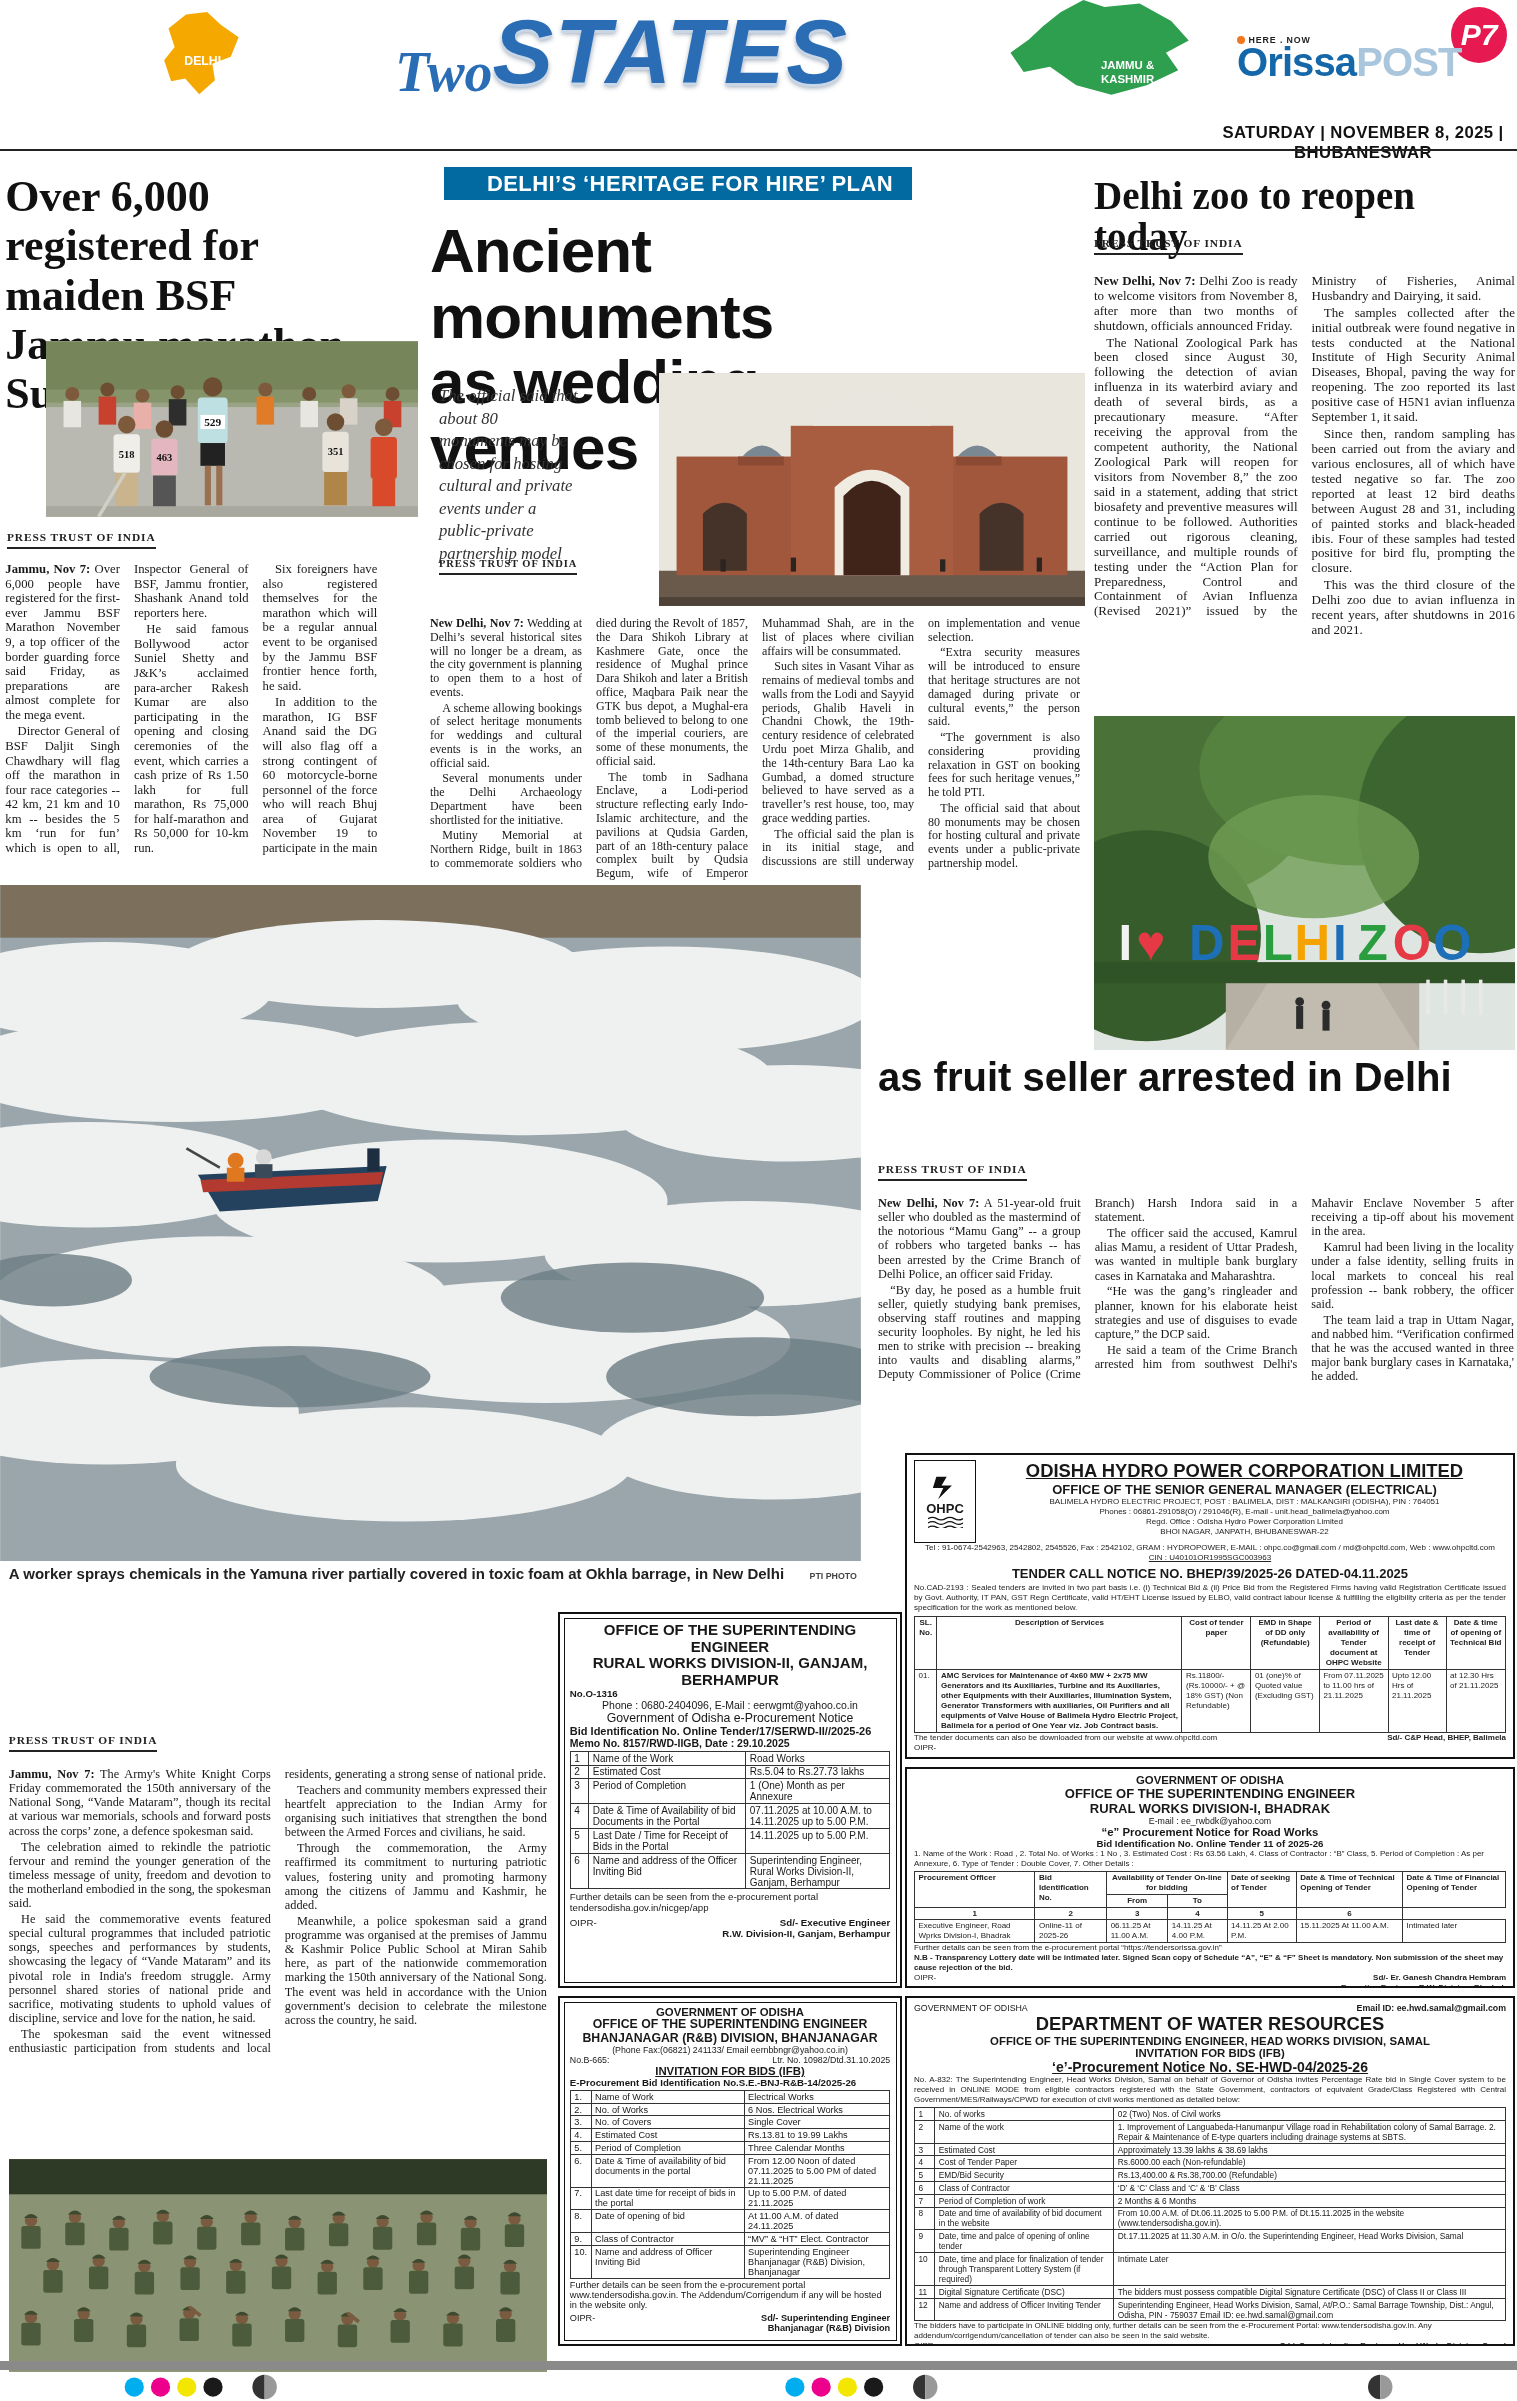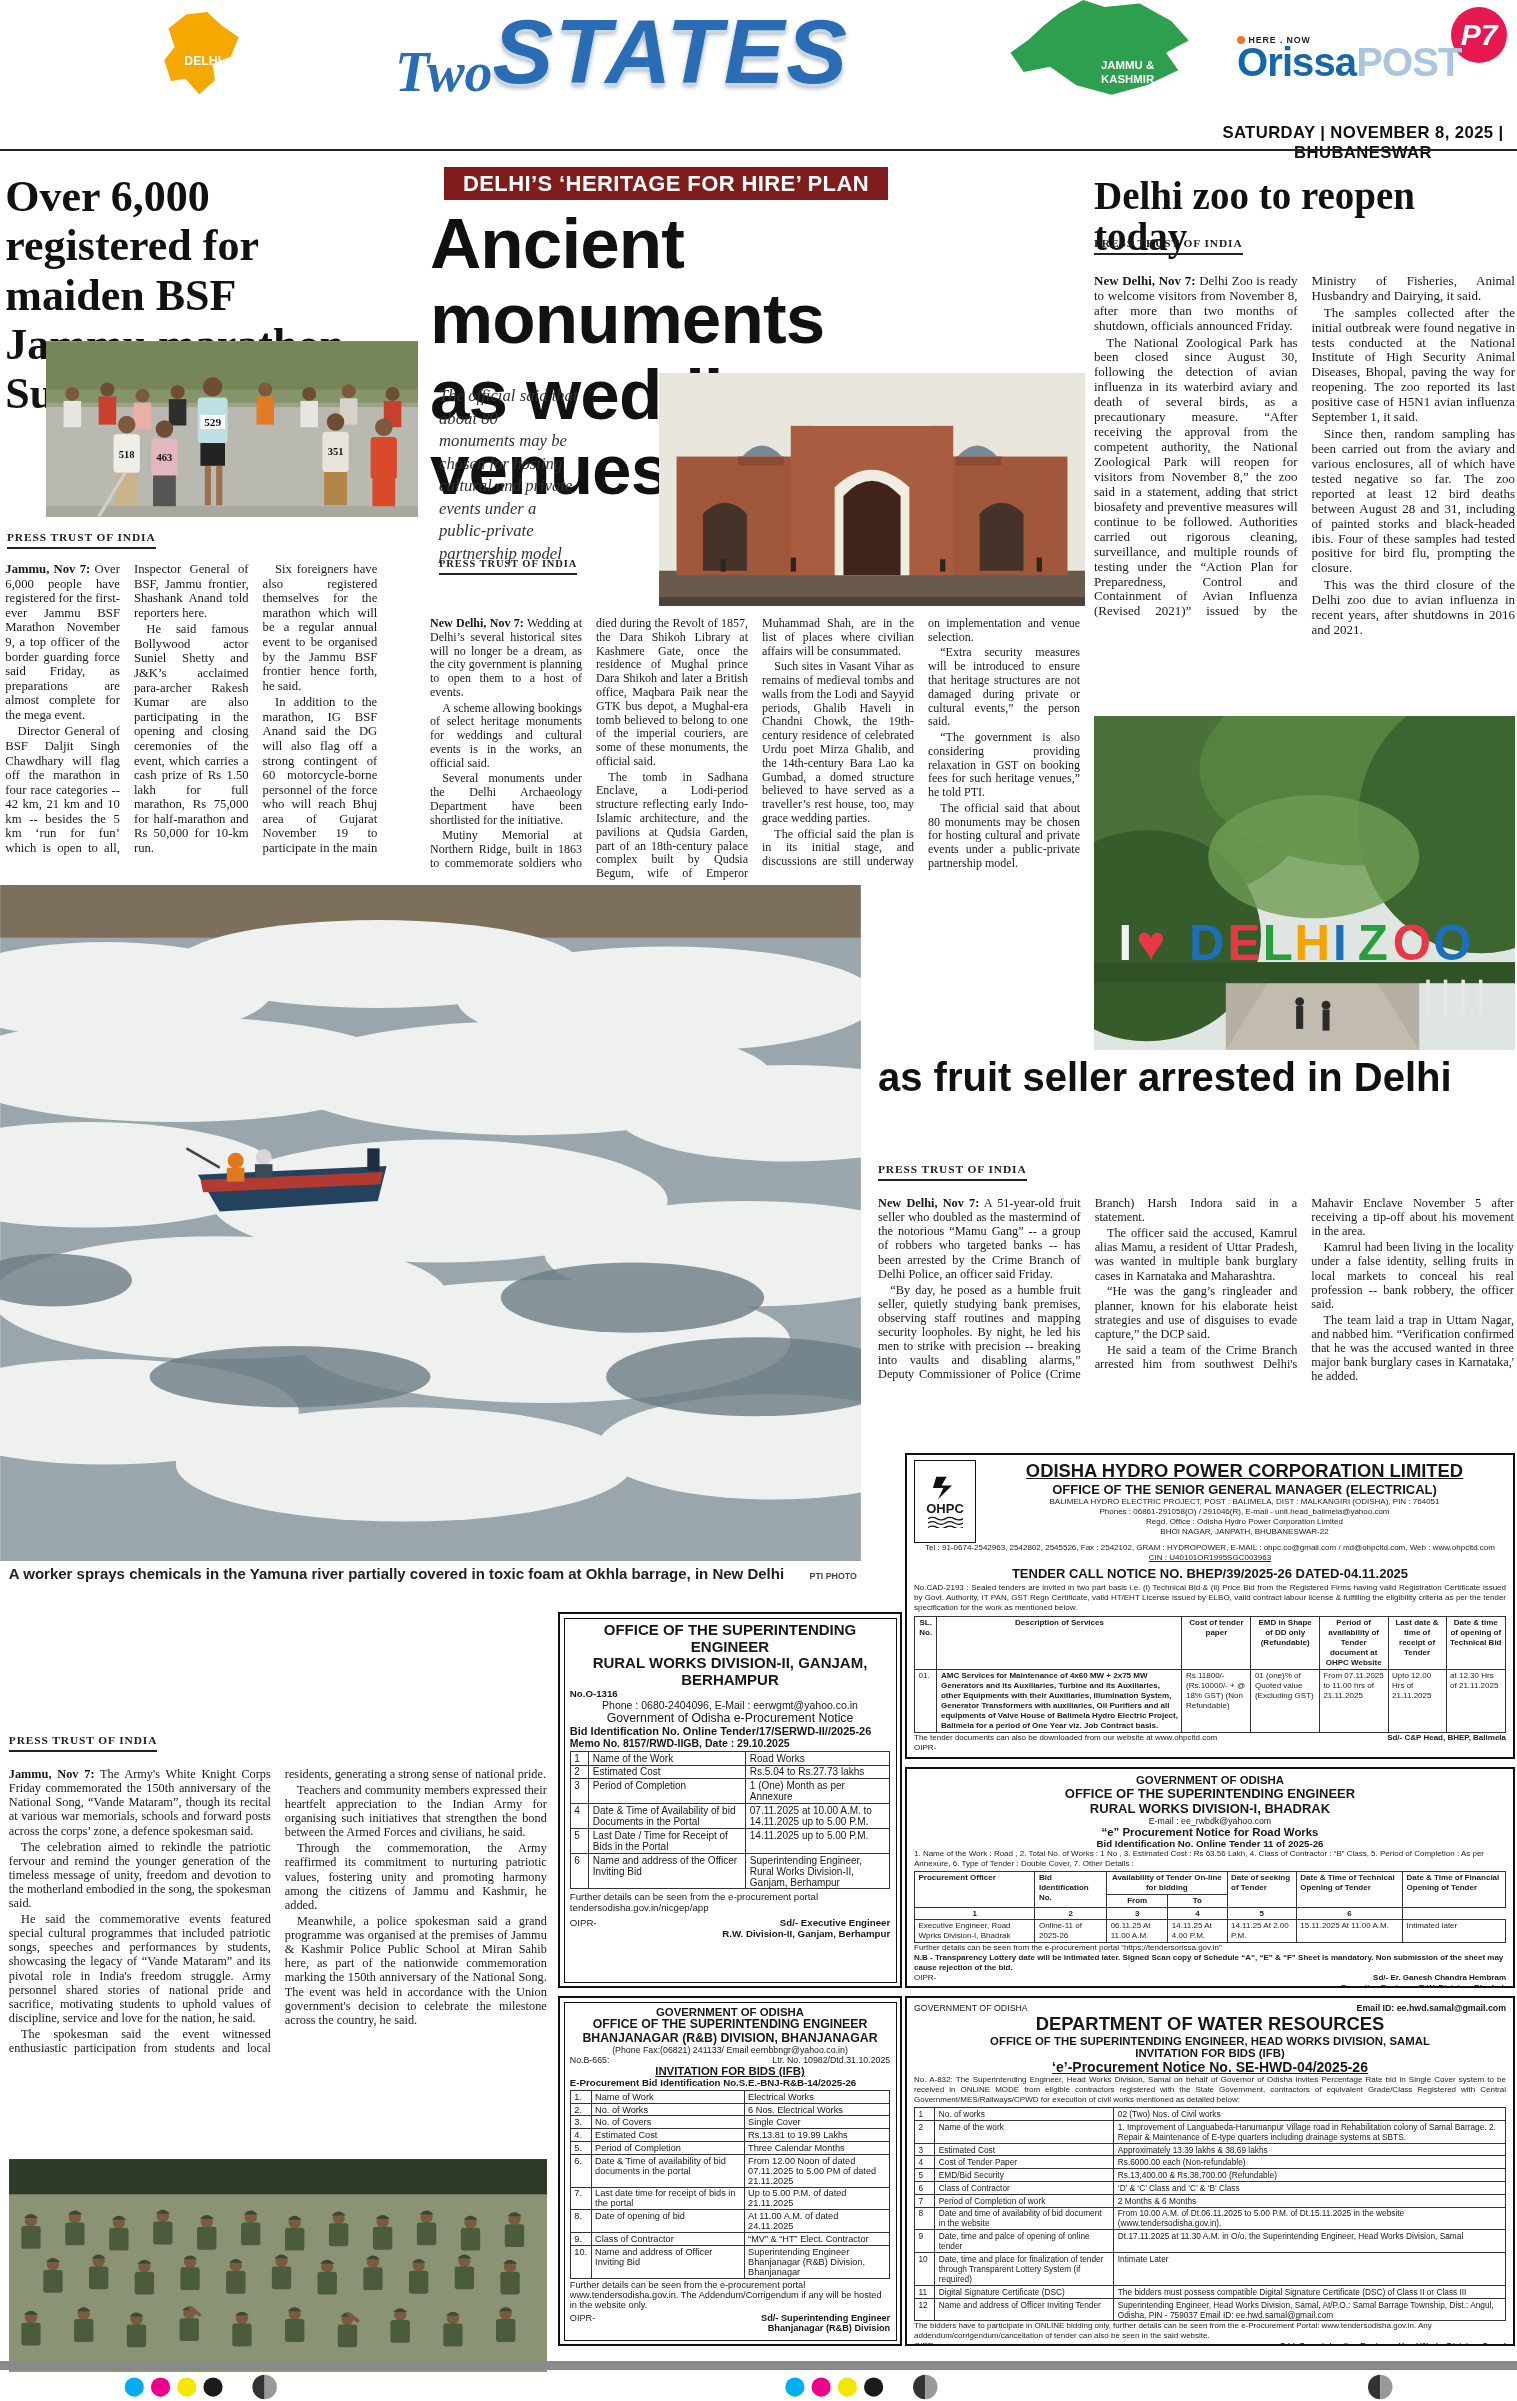--- a/index.html
+++ b/index.html
@@ -20,22 +20,22 @@
   
   .hl-serif{font-family:"Liberation Serif",serif;font-weight:700;color:#111;}
   .hl-sans{font-family:"Liberation Sans",sans-serif;font-weight:700;color:#111;}
   .byline{font:700 11.4px "Liberation Serif",serif;letter-spacing:0.9px;color:#222;
           border-bottom:2.2px solid #222;padding-bottom:4.4px;}
   .body-txt{text-align:justify;overflow:hidden;}
   .body-txt p{margin:0 0 1.8px 0;text-indent:12.3px;line-height:1.15;}
   .body-txt p.lead-p{text-indent:0;}
   .lead{font-weight:700;}
   .standfirst{font:italic 400 16.7px "Liberation Serif",serif;color:#333;line-height:1.35;}
-  .kicker{background:#7f1d1d;color:#fff;font:700 22px "Liberation Sans",sans-serif;
-          display:flex;align-items:center;justify-content:center;letter-spacing:0.4px;}
+  .kicker{background:#0369a1;color:#fff;font:700 22px "Liberation Sans",sans-serif;
+          display:flex;align-items:center;justify-content:center;letter-spacing:0.4px;padding-left:24px;}
   .caption{font:700 15px "Liberation Sans",sans-serif;color:#222;}
   .credit{font:700 8.8px "Liberation Sans",sans-serif;color:#444;}
   .cols2{column-count:2;column-gap:14px;}
   .cols3{column-count:3;column-gap:14px;}
   .cols4{column-count:4;column-gap:14px;}
   
   .notice{border:2.6px solid #111;background:#fff;font-family:"Liberation Sans",sans-serif;
           overflow:hidden;box-sizing:border-box;padding:5.3px 7px;}
   .notice .inner{border:1.3px solid #111;padding:3.5px 5.3px;height:100%;box-sizing:border-box;}
   .n-center{text-align:center;}
@@ -156,21 +156,21 @@
   <div class="abs body-txt cols3" style="left:5.3px;top:562px;width:372px;height:306px;font-size:12.7px;">
     <p class="lead-p"><span class="lead">Jammu, Nov 7:</span> <span>Over 6,000 people have registered for the first-ever Jammu BSF Marathon November 9, a top officer of the border guarding force said Friday, as preparations are almost complete for the mega event.</span></p>
 
   <p>Director General of BSF Daljit Singh Chawdhary will flag off the marathon in four race categories -- 42 km, 21 km and 10 km -- besides the 5 km ‘run for fun’ which is open to all, Inspector General of BSF, Jammu frontier, Shashank Anand told reporters here.</p>
       <p>He said famous Bollywood actor Suniel Shetty and J&amp;K’s acclaimed para-archer Rakesh Kumar are also participating in the opening and closing ceremonies of the event, which carries a cash prize of Rs 1.50 lakh for full marathon, Rs 75,000 for half-marathon and Rs 50,000 for 10-km run.</p>
       <p>Six foreigners have also registered themselves for the marathon which will be a regular annual event to be organised by the Jammu BSF frontier hence forth, he said.</p>
       <p>In addition to the marathon, IG BSF Anand said the DG will also flag off a strong contingent of 60 motorcycle-borne personnel of the force who will reach Bhuj area of Gujarat November 19 to participate in the main raising day celebrations of the force two days later.</p>
     </div>
 
   <div class="abs kicker" style="left:444px;top:167px;width:444px;height:33px;">DELHI’S ‘HERITAGE FOR HIRE’ PLAN</div>
-  <div class="abs hl-sans" style="left:430px;top:206px;width:474px;font-size:71px;line-height:1.06;letter-spacing:-0.9px;">
+  <div class="abs hl-sans" style="left:430px;top:218px;width:474px;font-size:62px;line-height:1.06;letter-spacing:-0.9px;">
     <div>Ancient monuments</div>
     <div>as wedding venues</div>
   </div>
 
   <div class="abs standfirst" style="left:439px;top:385px;width:139px;">The official said that about 80 monuments may be chosen for hosting cultural and private events under a public-private partnership model</div>
   <div class="abs" style="left:439px;top:555px;width:141px;"><span class="byline" style="font-size:10.5px;">PRESS TRUST OF INDIA</span></div>
 
   <div class="abs photo" style="left:659px;top:373px;width:426px;height:233px;">
     <svg width="426" height="233" viewBox="0 0 485 265">
       <rect width="485" height="265" fill="#e9e6dd"></rect>

